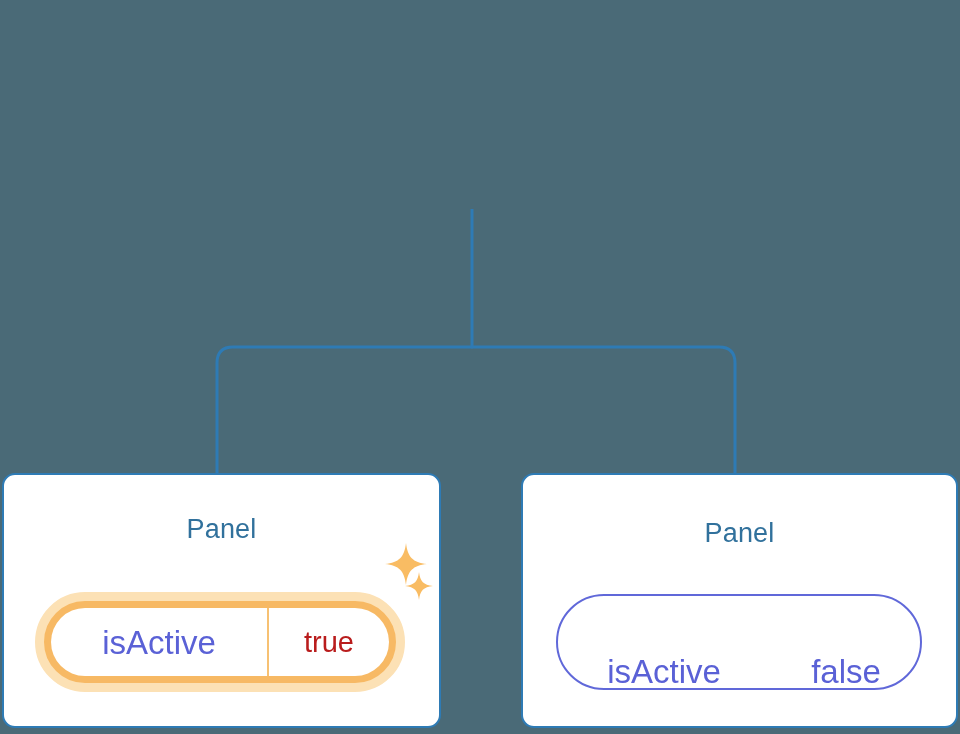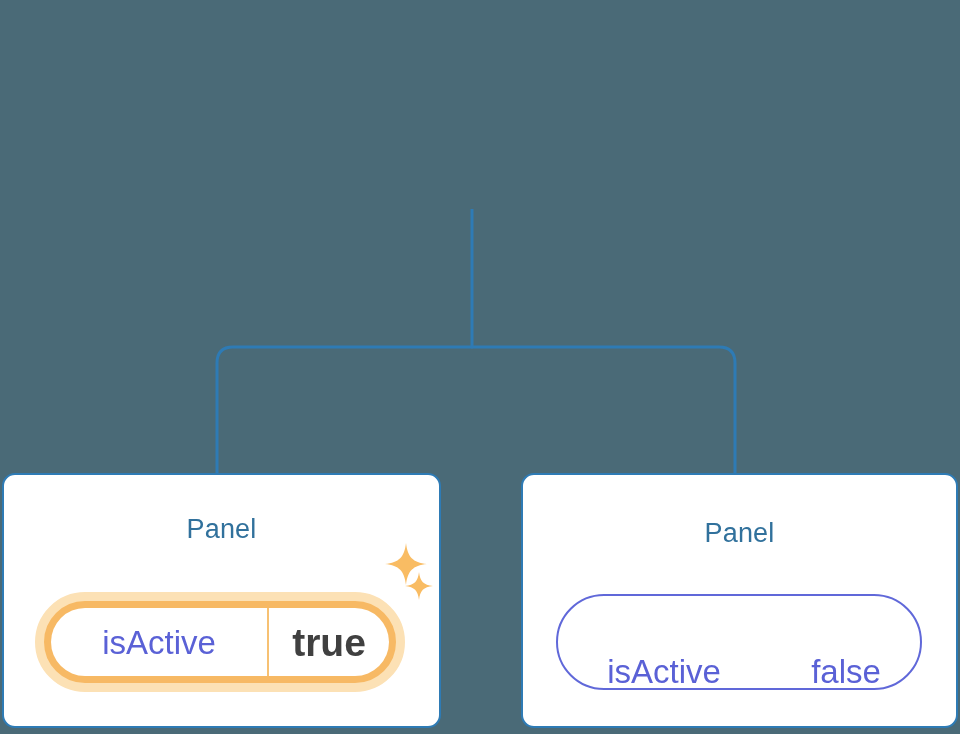--- a/index.html
+++ b/index.html
@@ -129,23 +129,23 @@
     align-items: stretch;
     box-sizing: border-box;
     overflow: hidden;
   }
   .pill-highlight .pill-key {
     color: #5a61d6;
     font-size: 33px;
     font-weight: 400;
   }
   .pill-highlight .pill-val {
-    color: #404040;
-    font-size: 39px;
-    font-weight: 700;
+    color: #b91c1c;
+    font-size: 29px;
+    font-weight: 400;
   }
   .pill-highlight .pill-divider {
     background: #f7c173;
     width: 2px;
   }
 
   .pill-key, .pill-val {
     display: flex;
     align-items: center;
     justify-content: center;

